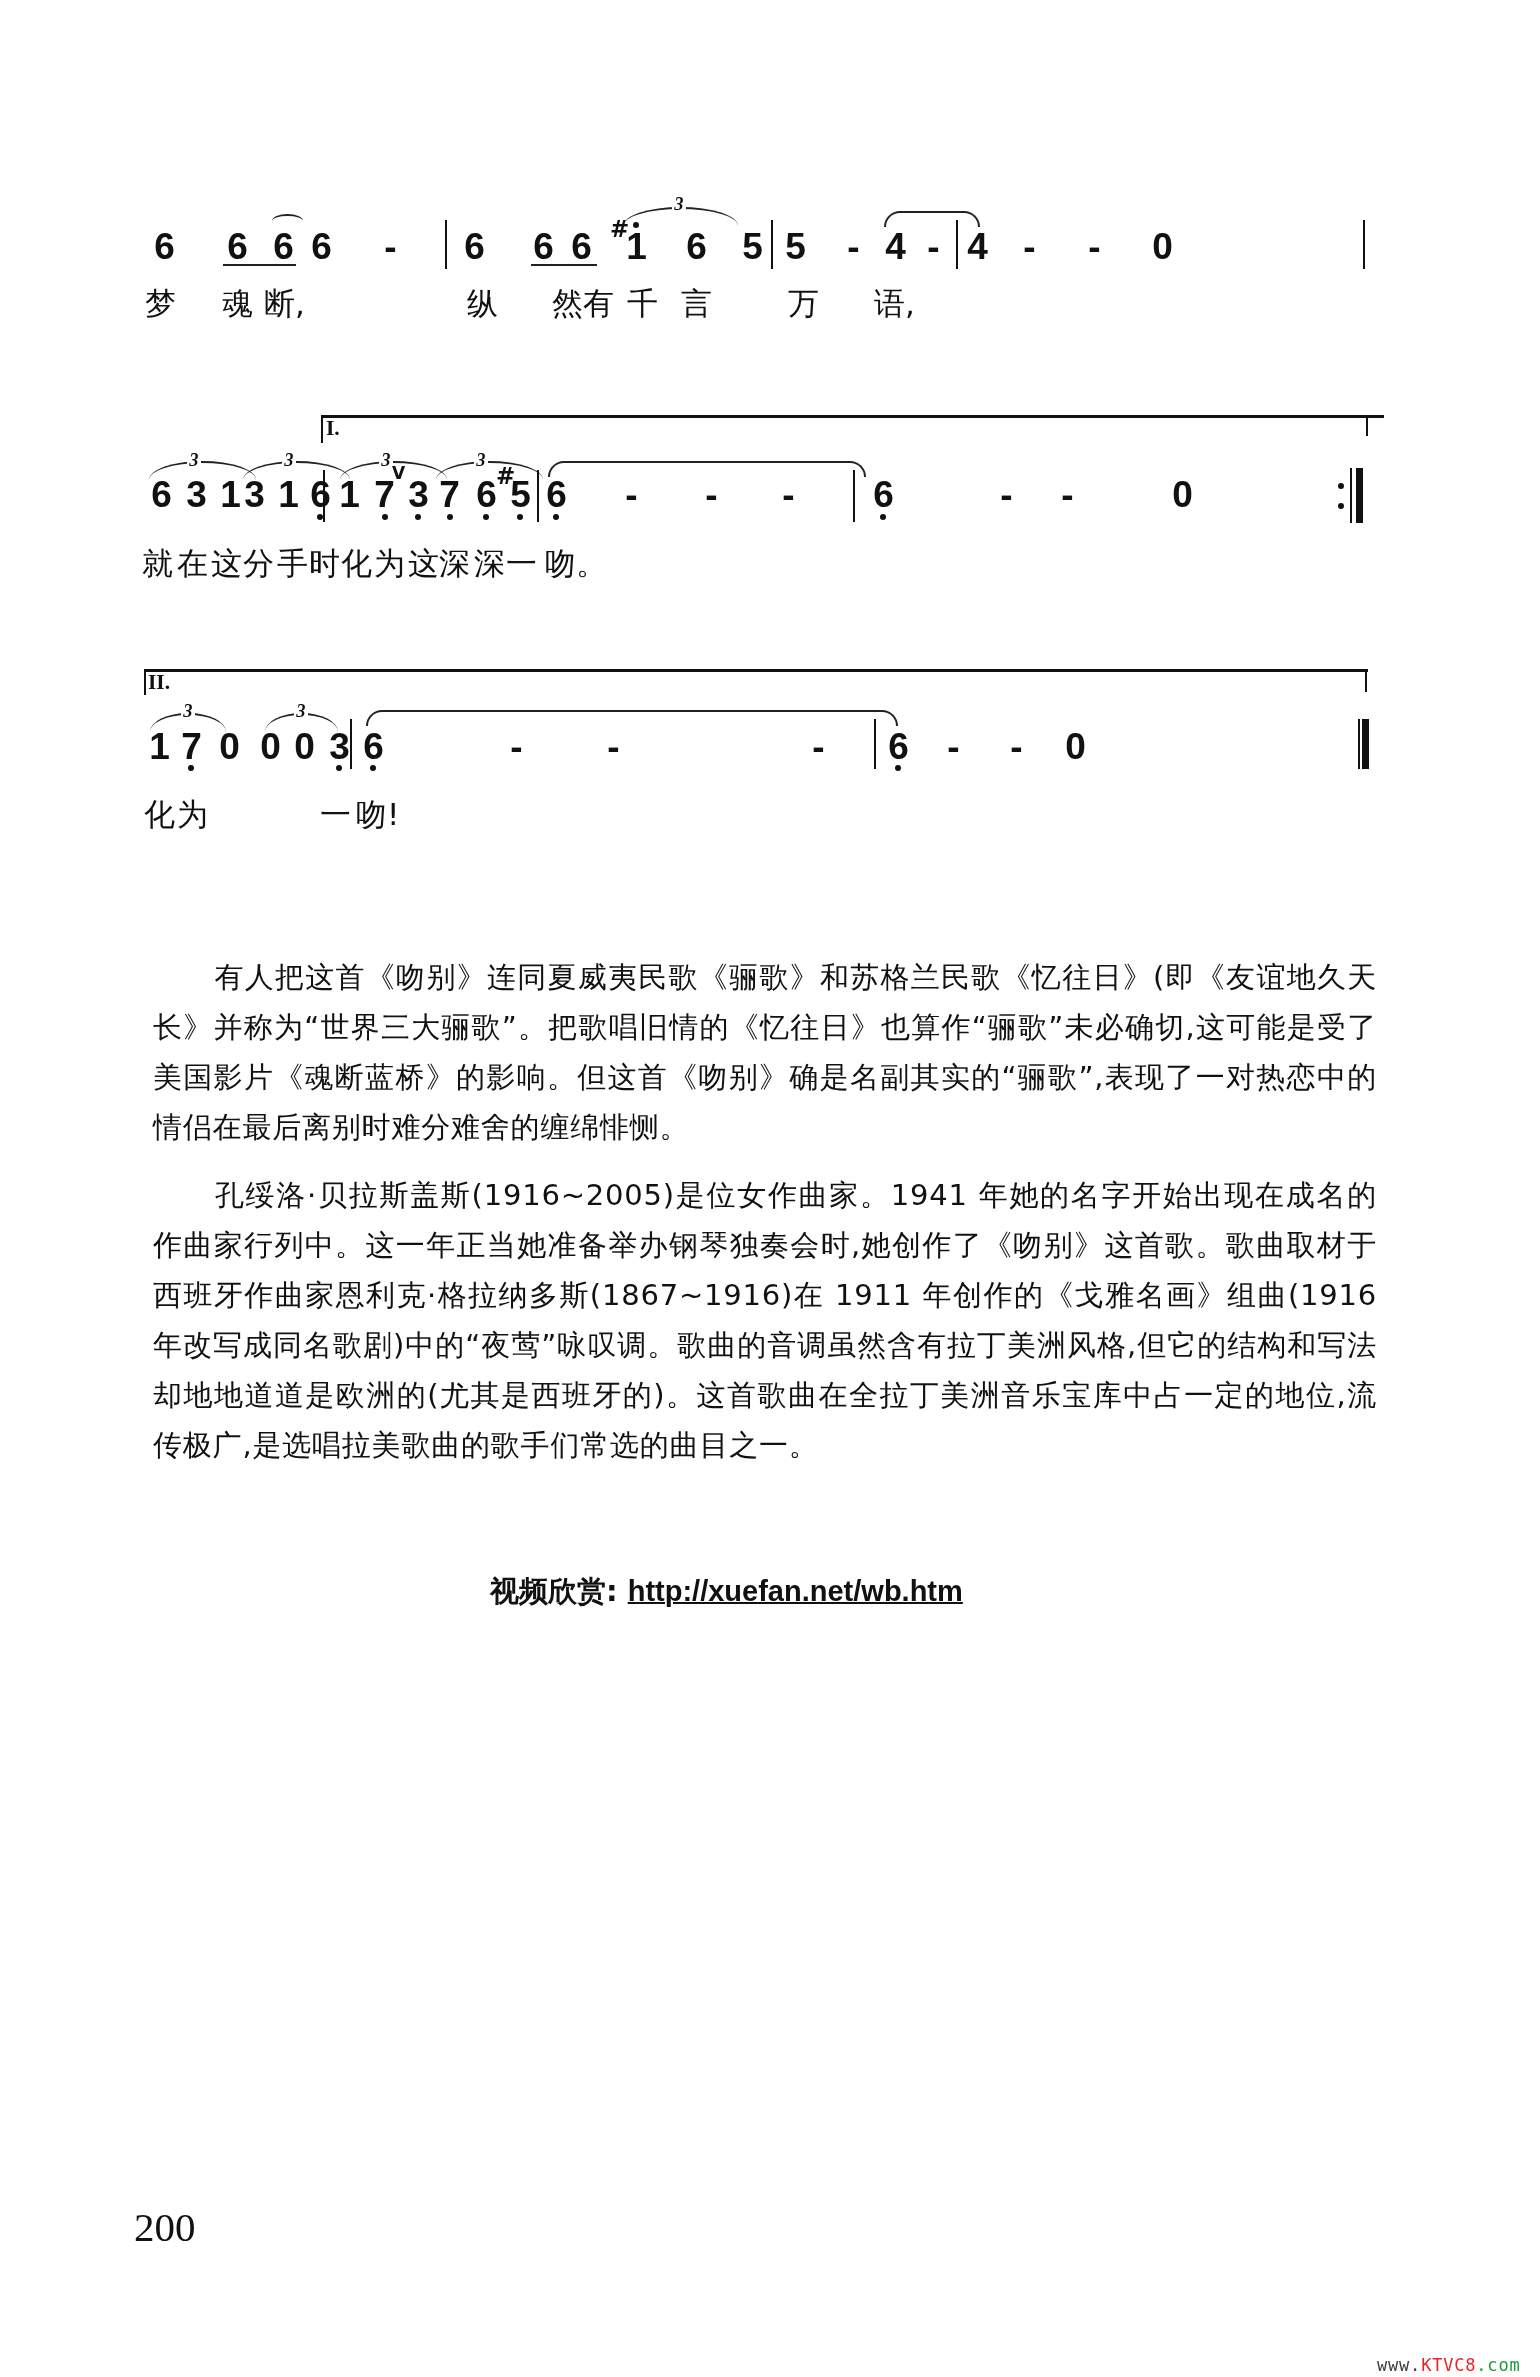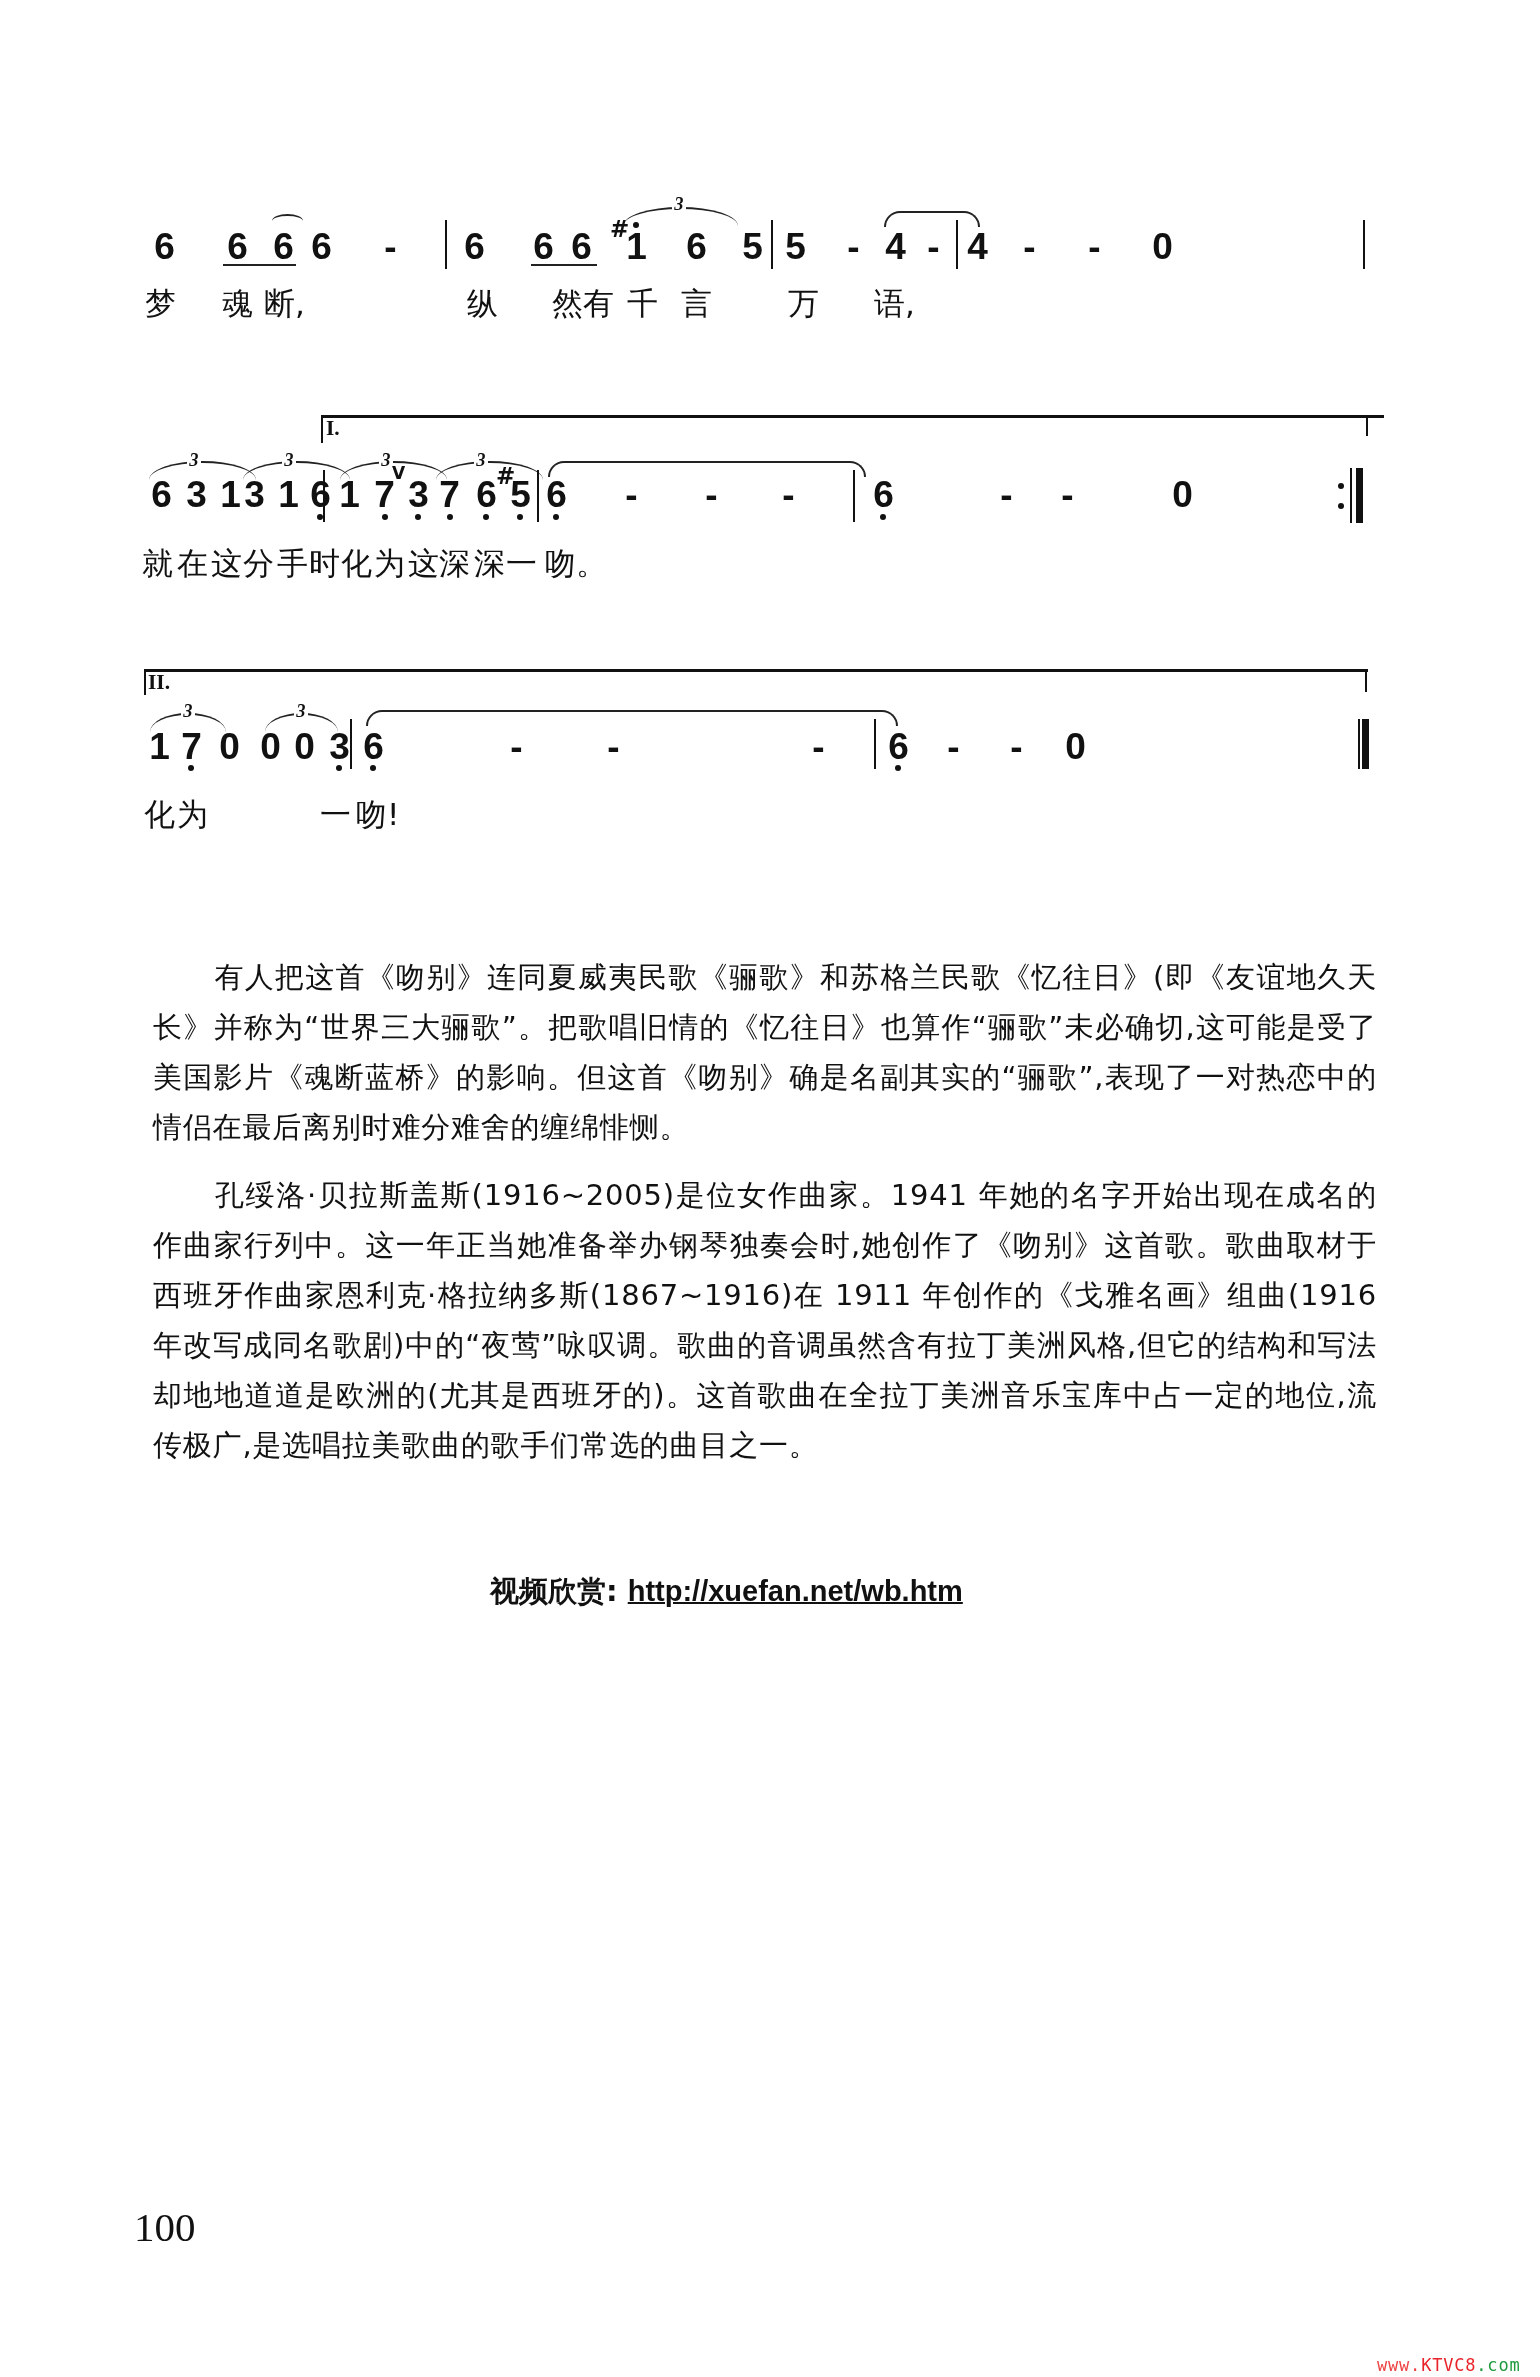--- a/index.html
+++ b/index.html
@@ -214,18 +214,18 @@
 </p>
 <p class="para" style="top:1170px;margin:0">
   <span class="indent"></span><span>孔绥洛·贝拉斯盖斯(1916~2005)是位女作曲家。1941 年她的名字开始出现在成名的作曲家行列中。这一年正当她准备举办钢琴独奏会时,她创作了《吻别》这首歌。歌曲取材于西班牙作曲家恩利克·格拉纳多斯(1867~1916)在 1911 年创作的《戈雅名画》组曲(1916年改写成同名歌剧)中的“夜莺”咏叹调。歌曲的音调虽然含有拉丁美洲风格,但它的结构和写法却地地道道是欧洲的(尤其是西班牙的)。这首歌曲在全拉丁美洲音乐宝库中占一定的地位,流传极广,是选唱拉美歌曲的歌手们常选的曲目之一。</span>
 </p>
 
 <div class="link-line">
   <span>视频欣赏:</span>
   <span class="link">http://xuefan.net/wb.htm</span>
 </div>
 
-<div class="page-num">100</div>
+<div class="page-num">200</div>
 
 <div class="wm">
-  <span style="color:#ef4444">www.</span><span style="color:#e8232a">KTVC8</span><span style="color:#1e9a3c">.com</span>
+  <span style="color:#404040">www.</span><span style="color:#e8232a">KTVC8</span><span style="color:#1e9a3c">.com</span>
 </div>
 
 
 </body></html>

